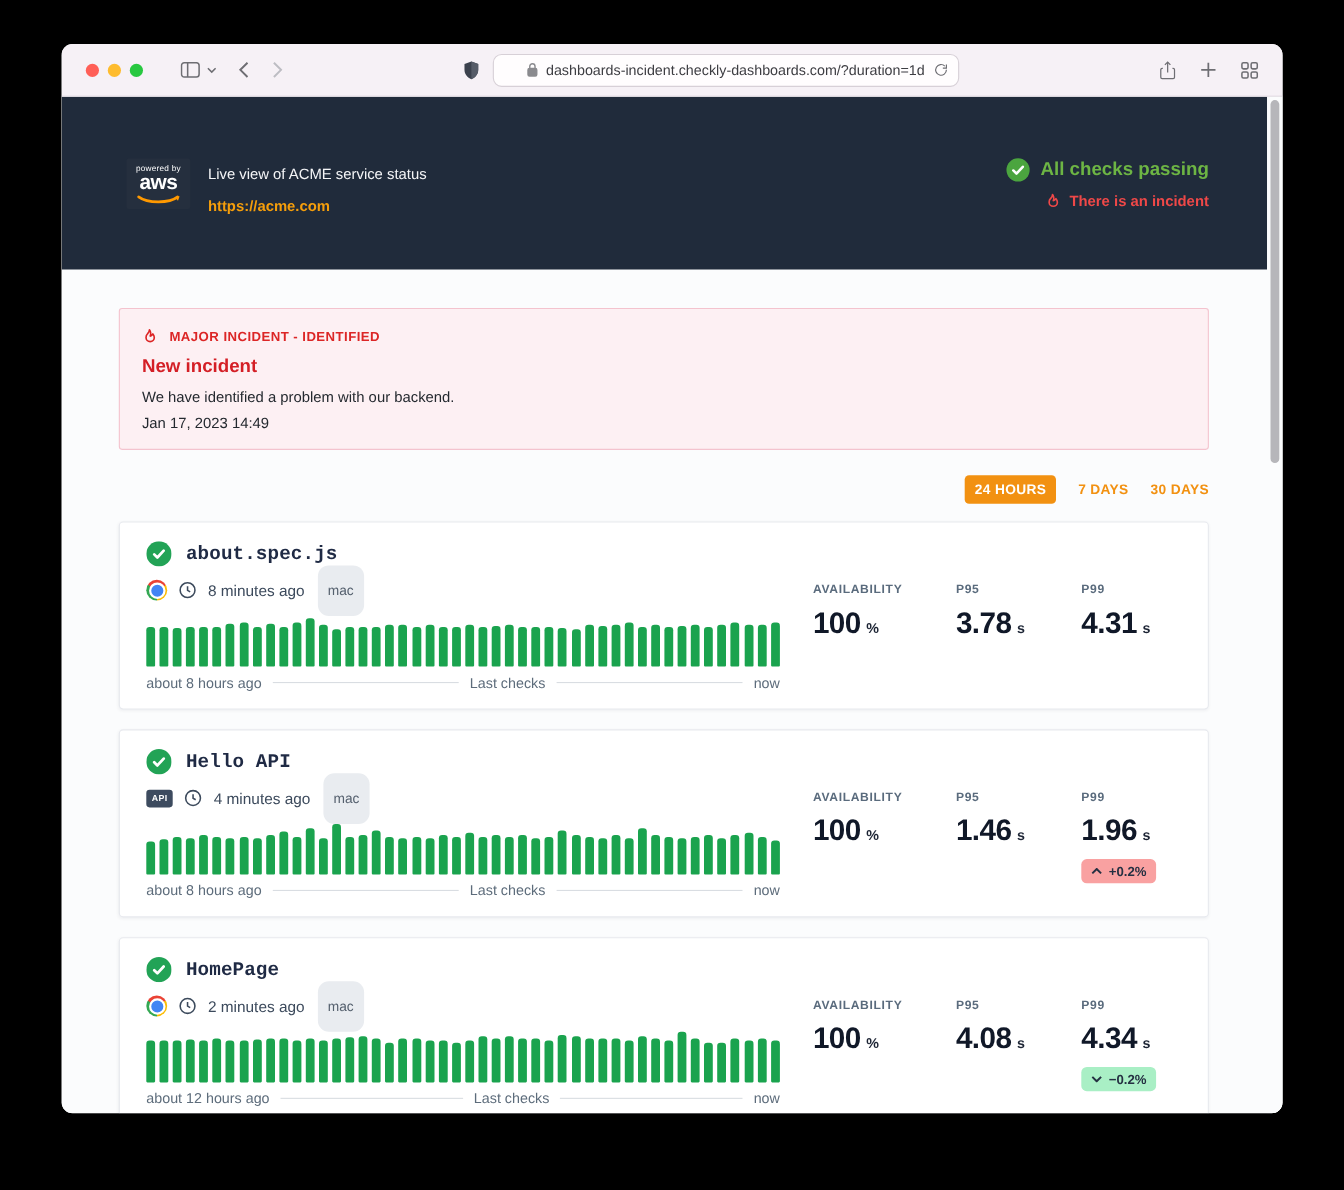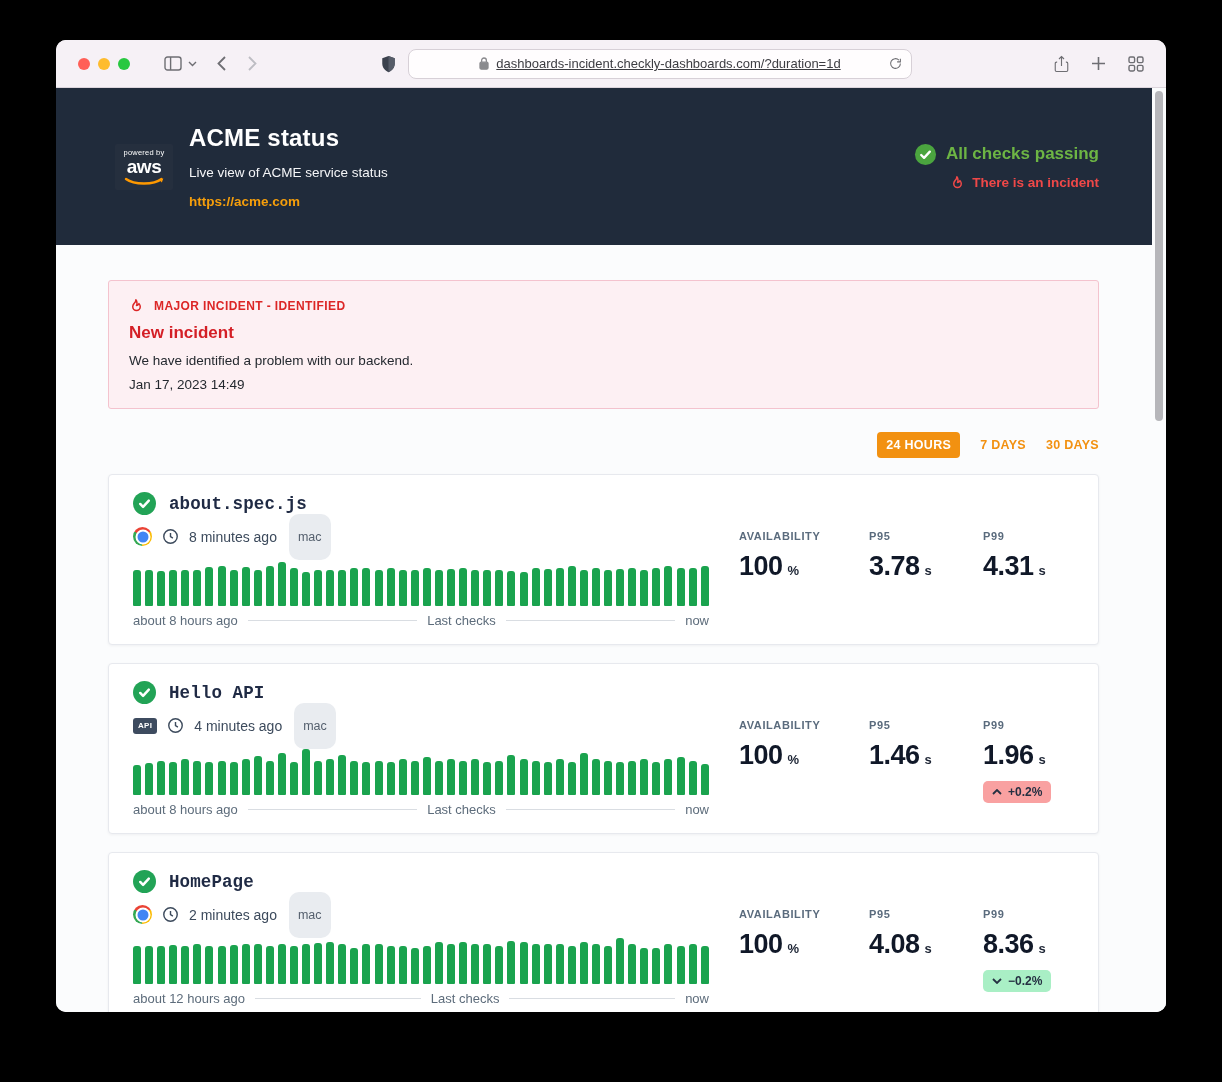--- a/index.html
+++ b/index.html
@@ -15,22 +15,22 @@
   .lights { display:flex; gap:8px; }
   .light { width:12px; height:12px; border-radius:50%; }
   .light.red{ background:#ff5f57; } .light.yellow{ background:#febc2e; } .light.green{ background:#28c840; }
   .tb-icon { display:flex; align-items:center; justify-content:center; color:#6e6e73; }
   .tb-icon svg { display:block; }
   .tb-icon.dim { color:#bdbdc3; }
   .sidebar-group { display:flex; align-items:center; gap:6px; margin-left:34px; }
   .nav-back { margin-left:20px; } .nav-fwd { margin-left:22px; }
   .spacer { flex:1; }
   .shield-wrap { margin-right:12px; }
-  .url-pill { width:504px; height:30px; background:#fffdfe; border:1px solid #d7d0d7; border-radius:8px;
-    display:flex; align-items:center; justify-content:center; gap:7px; font-size:13px; color:#3d3d42; position:relative;text-decoration:underline; }
+  .url-pill { width:424px; height:30px; background:#fffdfe; border:1px solid #d7d0d7; border-radius:8px;
+    display:flex; align-items:center; justify-content:center; gap:7px; font-size:13px; color:#3d3d42; position:relative; }
   .url-pill .reload { position:absolute; right:9px; color:#6e6e73; }
   .right-icons { display:flex; align-items:center; gap:22px; margin-left:18px; }
 
   
   .page { flex:1; display:flex; overflow:hidden; background:#fbfcfd; }
   .page-main { flex:1; overflow:hidden; }
   .scroll-lane { flex:0 0 14px; background:#fbfcfd; display:flex; justify-content:center; }
   .scroll-thumb { width:8px; height:330px; margin-top:3px; background:#b6b6ba; border-radius:5px; }
 
   
@@ -181,21 +181,20 @@
       <div class="site-header">
         <div class="aws-logo">
           <span class="pb">powered by</span>
           <span class="brand">aws</span>
           <svg width="40" height="9" viewBox="0 0 40 9" fill="none">
             <path d="M2 2c8 6 28 6 35.5 0" stroke="#ff9900" stroke-width="2.4" stroke-linecap="round"></path>
             <path d="M37.8 5.5l1.5-4-4.1 1.2z" fill="#ff9900"></path>
           </svg>
         </div>
         <div class="hgroup">
-          <h1>ACME status</h1>
           <div class="sub">Live view of ACME service status</div>
           <div class="link">https://acme.com</div>
         </div>
         <div class="status-block">
           <div class="status-ok">
             <svg class="check-circle" viewBox="0 0 24 24" width="22" height="22">
               <circle cx="12" cy="12" r="11" fill="#4ba53f"></circle>
                 <path d="M7.5 12.5l3 3 6-6.5" stroke="#fff" stroke-width="2.4" fill="none" stroke-linecap="round" stroke-linejoin="round"></path>
             </svg>
             <span>All checks passing</span>
@@ -533,21 +532,21 @@
             <div>
               <div class="stat-label">P95</div>
               <div class="stat-value">
                   <span>4.08</span>
                   <span class="stat-unit">s</span>
                 </div>
             </div>
             <div>
               <div class="stat-label">P99</div>
               <div class="stat-value">
-                  <span>8.36</span>
+                  <span>4.34</span>
                   <span class="stat-unit">s</span>
                 </div>
               <span class="delta down">
                 <svg width="10" height="6" viewBox="0 0 10 6" fill="none" stroke="#253042" stroke-width="1.8">
                     <path d="M1 1l4 4 4-4"></path>
                   </svg>
                 <span>−0.2%</span>
               </span>
             </div>
           </div>

